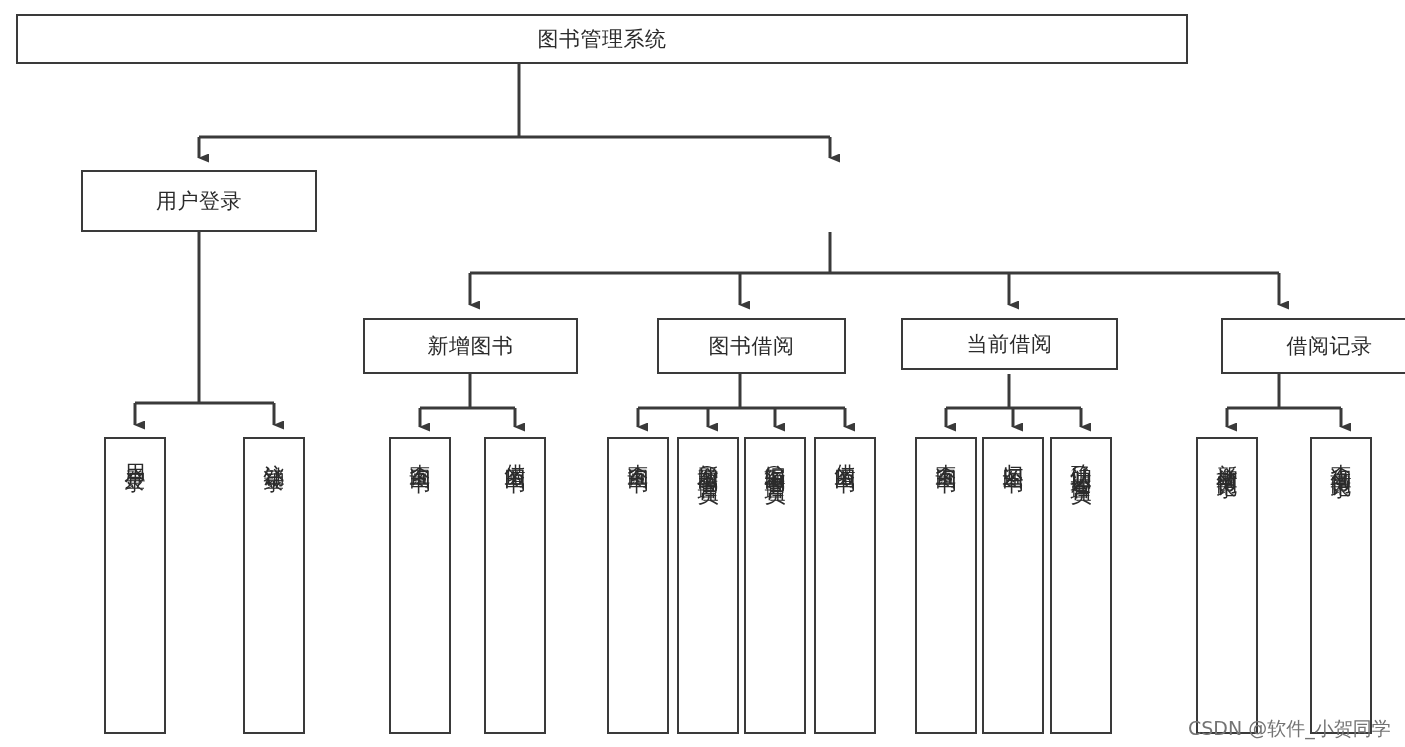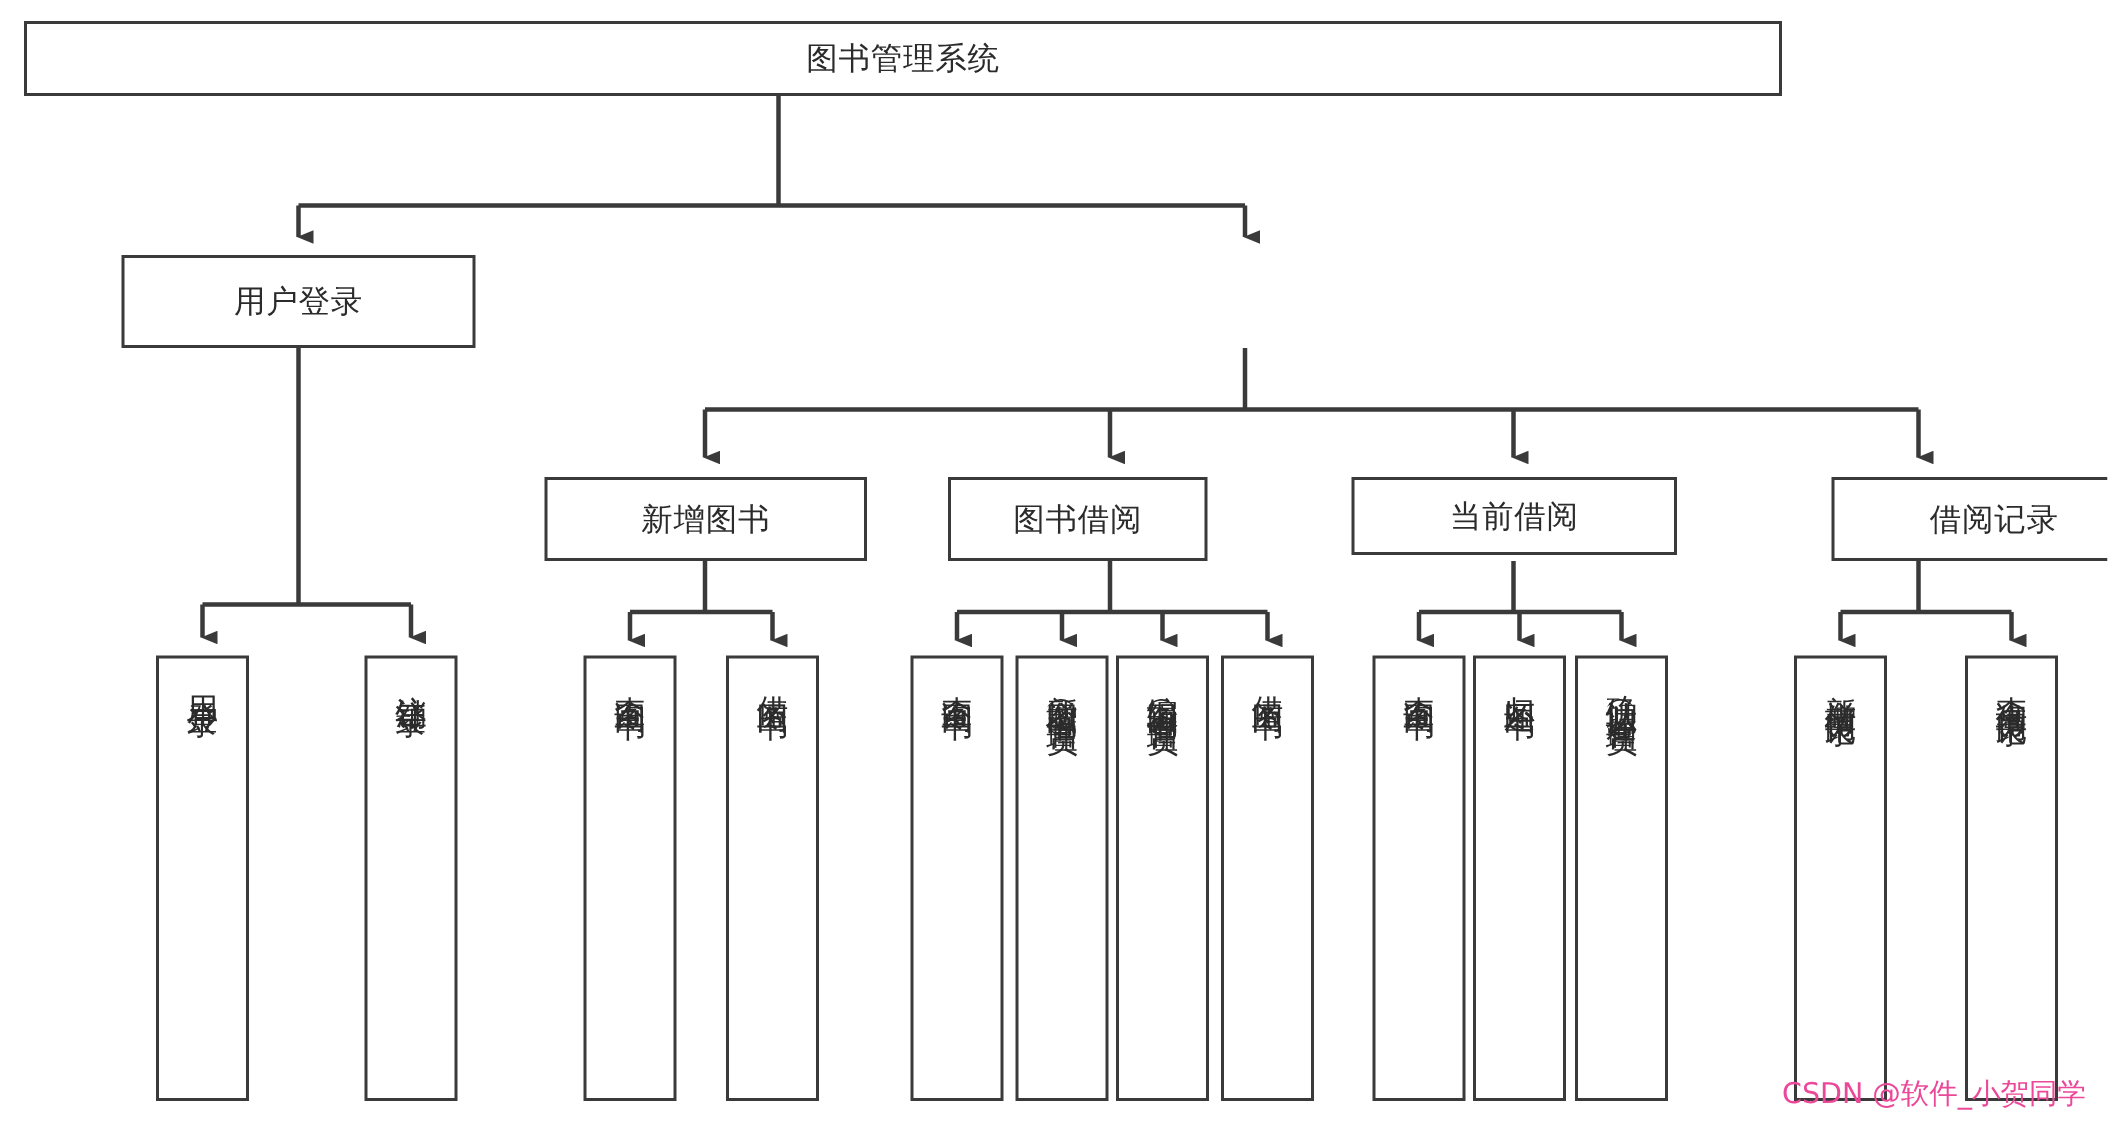--- a/index.html
+++ b/index.html
@@ -49,21 +49,21 @@
     text-orientation: upright;
     white-space: normal;
     letter-spacing: 3px;
     font-size: 21px;
   }
   .watermark {
     position: absolute;
     left: 1188px;
     top: 716px;
     font-size: 19px;
-    color: #ec4899;
+    color: #737373;
     white-space: nowrap;
     z-index: 6;
     font-family: "DejaVu Sans", "Liberation Sans", sans-serif;
   }
 </style>
 </head>
 <body>
 
 <div id="canvas">
 
@@ -121,21 +121,21 @@
     <span class="node-label">图书管理系统</span>
   </div>
 
   <div class="node" style="left:81px; top:170px; width:236px; height:62px;">
     <span class="node-label">用户登录</span>
   </div>
 
   <div class="node" style="left:363px; top:318px; width:215px; height:56px;">
     <span class="node-label">新增图书</span>
   </div>
-  <div class="node" style="left:632px; top:318px; width:173px; height:56px;">
+  <div class="node" style="left:657px; top:318px; width:189px; height:56px;">
     <span class="node-label">图书借阅</span>
   </div>
   <div class="node" style="left:901px; top:318px; width:217px; height:52px;">
     <span class="node-label">当前借阅</span>
   </div>
   <div class="node" style="left:1221px; top:318px; width:217px; height:56px;">
     <span class="node-label">借阅记录</span>
   </div>
 
   <div class="node vert" style="left:104px; top:437px; width:62px; height:297px;">

